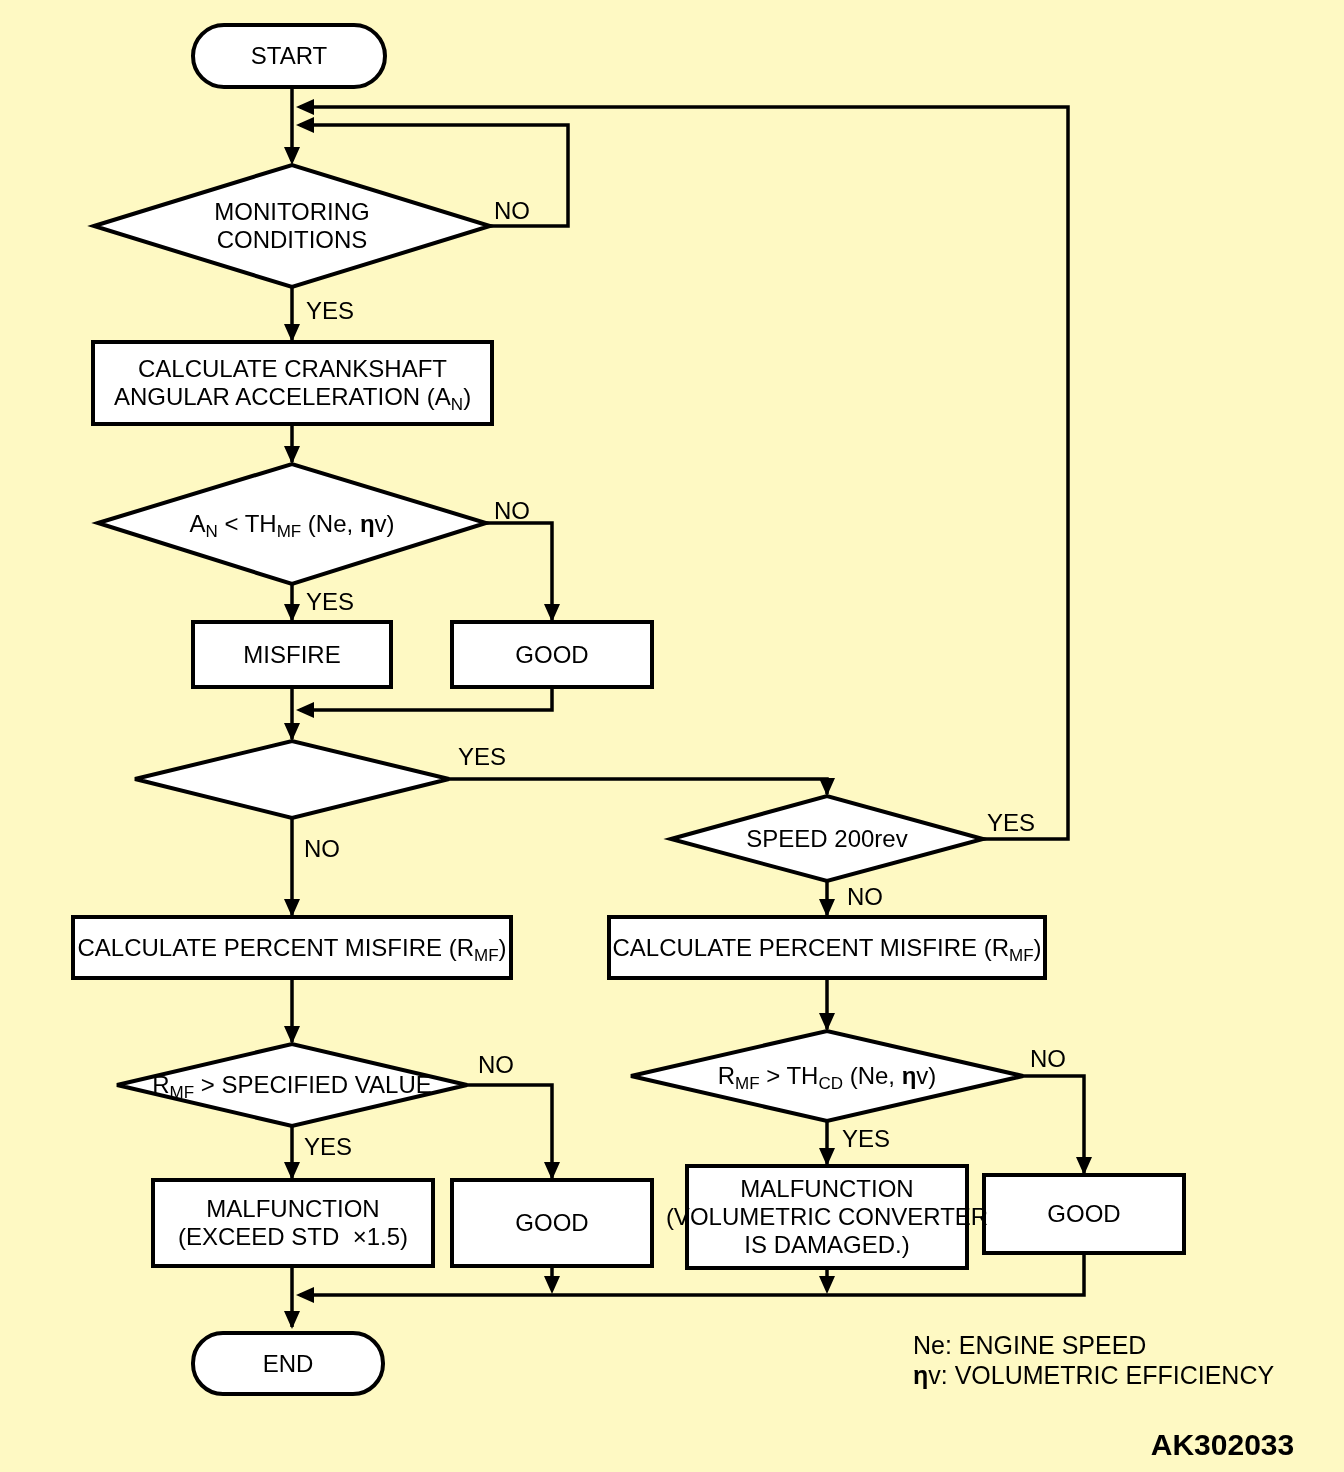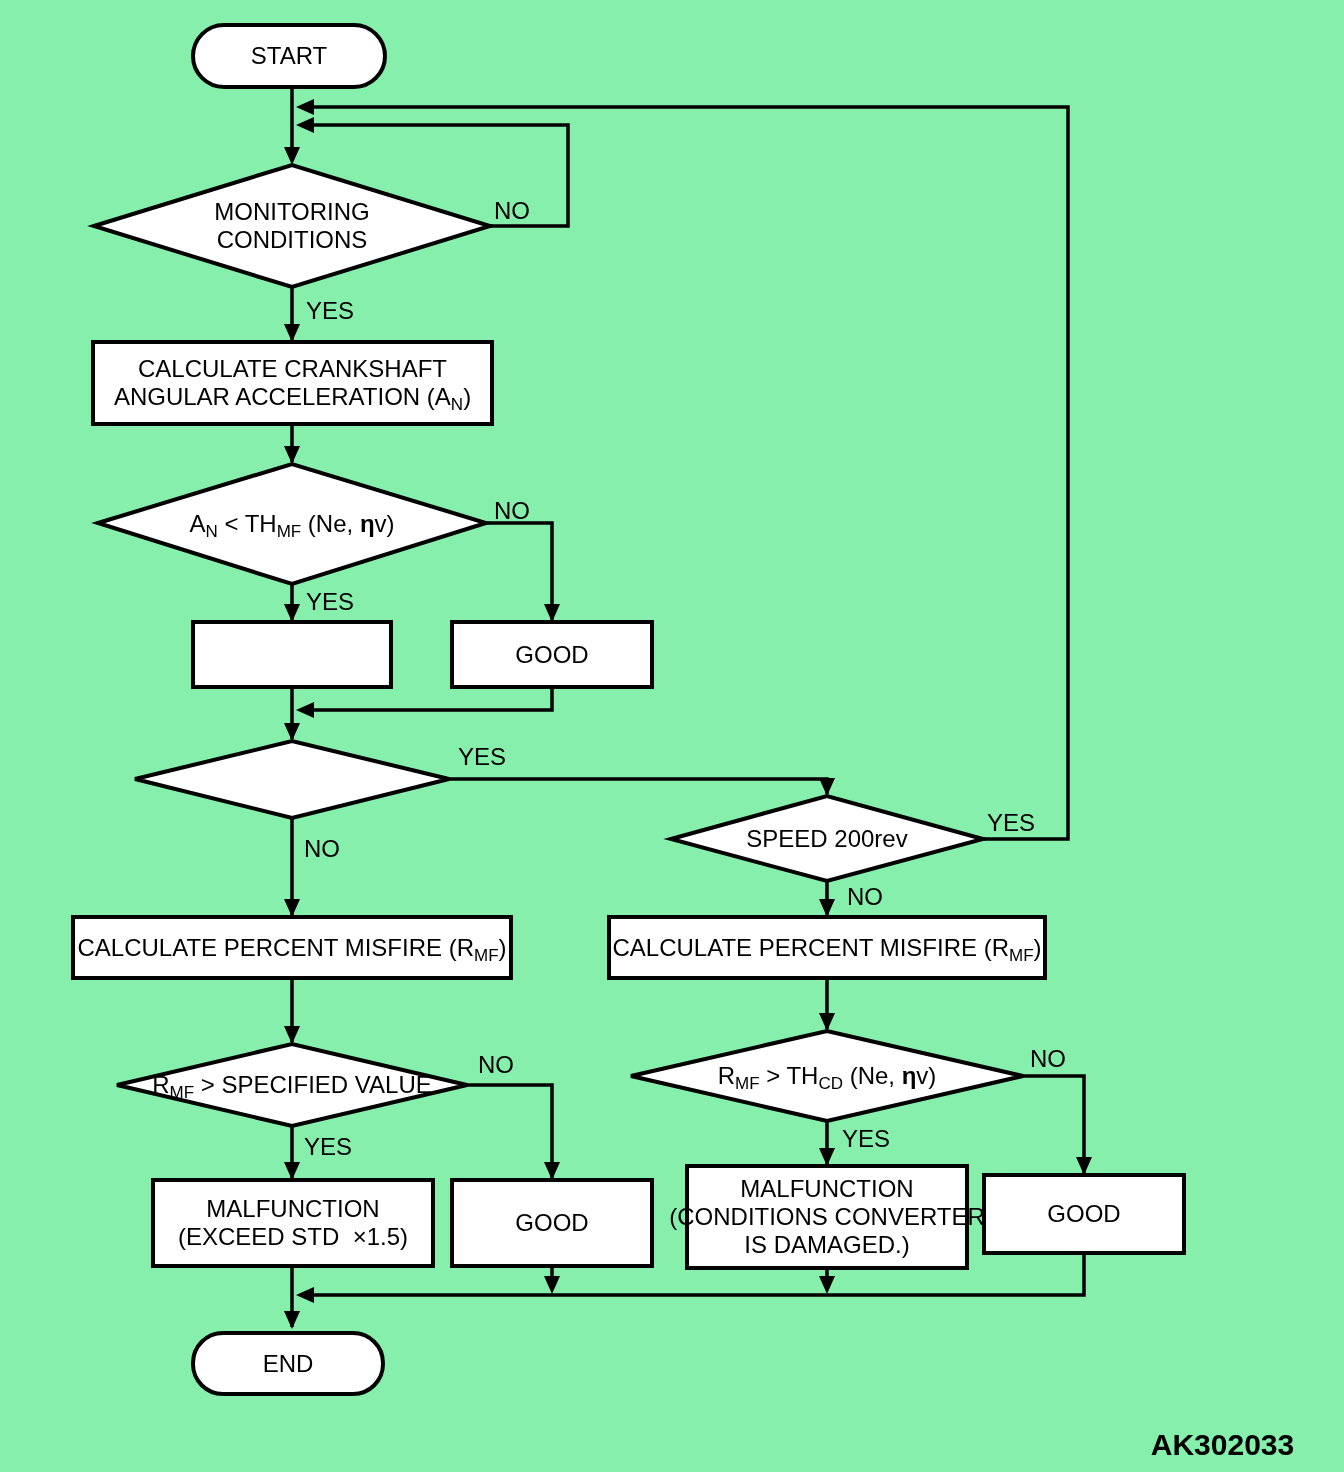--- a/index.html
+++ b/index.html
@@ -1,19 +1,19 @@
 <!DOCTYPE html>
 <html><head>
 <meta charset="utf-8">
 <style>
   html,body{margin:0;padding:0;background:#ffffff;}
   #canvas{
     position:relative;
     width:1344px;height:1472px;
-    background:#86efac;
+    background:#fef9c3;
     font-family:"Liberation Sans", sans-serif;
     color:#000;
     overflow:hidden;
   }
   #wires{position:absolute;left:0;top:0;}
   .lbl{
     position:absolute;
     display:flex;flex-direction:column;
     justify-content:center;align-items:center;
     text-align:center;
@@ -114,20 +114,23 @@
 
   <div class="lbl" style="left:94px;top:165px;width:396px;height:122px">
     <div class="line">MONITORING</div>
     <div class="line">CONDITIONS</div>
   </div>
 
   <div class="lbl" style="left:98px;top:464px;width:388px;height:120px">
     <div class="line"><span>A</span><sub>N</sub><span> &lt; TH</span><sub>MF</sub><span> (Ne, </span><span class="b">η</span><span>v)</span></div>
   </div>
 
+  <div class="lbl" style="left:193px;top:622px;width:198px;height:65px">
+    <div class="line">MISFIRE</div>
+  </div>
 
   <div class="lbl" style="left:452px;top:622px;width:200px;height:65px">
     <div class="line">GOOD</div>
   </div>
 
 
   <div class="lbl" style="left:671px;top:796px;width:312px;height:85px">
     <div class="line">SPEED 200rev</div>
   </div>
 
@@ -151,21 +154,21 @@
     <div class="line">MALFUNCTION</div>
     <div class="line">(EXCEED STD  ×1.5)</div>
   </div>
 
   <div class="lbl" style="left:452px;top:1180px;width:200px;height:86px">
     <div class="line">GOOD</div>
   </div>
 
   <div class="lbl" style="left:687px;top:1166px;width:280px;height:102px">
     <div class="line">MALFUNCTION</div>
-    <div class="line">(CONDITIONS CONVERTER</div>
+    <div class="line">(VOLUMETRIC CONVERTER</div>
     <div class="line">IS DAMAGED.)</div>
   </div>
 
   <div class="lbl" style="left:984px;top:1175px;width:200px;height:78px">
     <div class="line">GOOD</div>
   </div>
 
   <div class="lbl" style="left:193px;top:1333px;width:190px;height:61px">
     <div class="line">END</div>
   </div>
@@ -176,16 +179,20 @@
   <div class="edge-lbl" style="left:306px;top:589px">YES</div>
   <div class="edge-lbl" style="left:458px;top:744px">YES</div>
   <div class="edge-lbl" style="left:304px;top:836px">NO</div>
   <div class="edge-lbl" style="left:987px;top:810px">YES</div>
   <div class="edge-lbl" style="left:847px;top:884px">NO</div>
   <div class="edge-lbl" style="left:478px;top:1052px">NO</div>
   <div class="edge-lbl" style="left:304px;top:1134px">YES</div>
   <div class="edge-lbl" style="left:1030px;top:1046px">NO</div>
   <div class="edge-lbl" style="left:842px;top:1126px">YES</div>
 
+  <div class="legend">
+    <div class="line">Ne: ENGINE SPEED</div>
+    <div class="line"><span class="b">η</span><span>v: VOLUMETRIC EFFICIENCY</span></div>
+  </div>
 
   <div class="figcode">AK302033</div>
 
 </div>
 
 </body></html>

